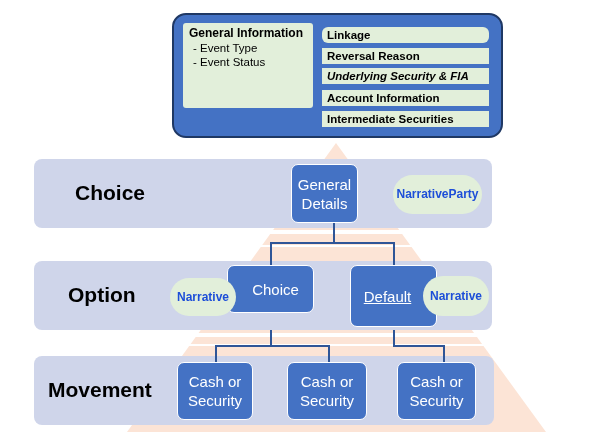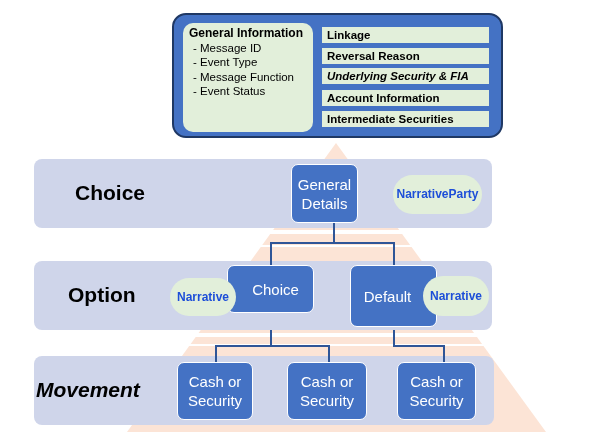--- a/index.html
+++ b/index.html
@@ -5,57 +5,55 @@
   html,body{margin:0;padding:0;background:#ffffff;}
   body{width:608px;height:446px;position:relative;overflow:hidden;font-family:"Liberation Sans","DejaVu Sans",sans-serif;}
   .abs{position:absolute;box-sizing:border-box;}
   #pyramid{position:absolute;left:0;top:0;}
   .band{background:#CFD5EA;border-radius:8px;}
   .band-label{font-weight:bold;font-size:21px;color:#000;display:flex;align-items:center;}
   .node{background:#4472C4;border:1.5px solid #ffffff;border-radius:7px;color:#ffffff;font-size:15px;line-height:19px;text-align:center;display:flex;flex-direction:column;align-items:center;justify-content:center;}
   .pill{background:#E2EFDA;border-radius:20px;color:#1d4ed8;font-weight:bold;font-size:12px;line-height:15px;text-align:center;display:flex;flex-direction:row;align-items:center;justify-content:center;}
   .conn{background:#2F5597;}
   #info-box{left:172px;top:13px;width:331px;height:125px;background:#4472C4;border:2px solid #1F3864;border-radius:14px;}
-  #gi-panel{left:183px;top:23px;width:130px;height:109px;background:#E2EFDA;border-radius:10px;padding:3px 0 0 6px;font-size:11.5px;line-height:14.5px;color:#000;}
+  #gi-panel{left:183px;top:23px;width:130px;height:85px;background:#E2EFDA;border-radius:3px;padding:3px 0 0 6px;font-size:11.5px;line-height:14.5px;color:#000;}
   #gi-panel .title{font-weight:bold;font-size:12px;}
   #gi-panel .item{padding-left:4px;}
   .cat{left:322px;width:167px;height:16px;background:#E2EFDA;font-weight:bold;font-size:11.5px;line-height:16px;padding-left:5px;color:#000;}
 </style>
 </head>
 <body>
 
 <svg id="pyramid" width="608" height="446">
   <polygon points="336,143 546,432 127,432" fill="#FCE4D6"></polygon>
   <rect x="0" y="230" width="608" height="4" fill="#ffffff"></rect>
   <rect x="0" y="245" width="608" height="2" fill="#ffffff"></rect>
   <rect x="0" y="333" width="608" height="4" fill="#ffffff"></rect>
   <rect x="0" y="344" width="608" height="2" fill="#ffffff"></rect>
 </svg>
 
 <div class="abs" id="info-box"></div>
 <div class="abs" id="gi-panel">
   <div class="title">General Information</div>
-  <div class="item">- Message ID</div>
   <div class="item">- Event Type</div>
-  <div class="item">- Message Function</div>
   <div class="item">- Event Status</div>
 </div>
-<div class="abs cat" style="top:27px;">Linkage</div>
+<div class="abs cat" style="top:27px;border-radius:6px;">Linkage</div>
 <div class="abs cat" style="top:48px;">Reversal Reason</div>
 <div class="abs cat" style="top:68px;font-style:italic;">Underlying Security &amp; FIA</div>
 <div class="abs cat" style="top:90px;">Account Information</div>
 <div class="abs cat" style="top:111px;">Intermediate Securities</div>
 
 <div class="abs band" style="left:34px;top:159px;width:458px;height:69px;"></div>
 <div class="abs band" style="left:34px;top:261px;width:458px;height:69px;"></div>
 <div class="abs band" style="left:34px;top:356px;width:460px;height:69px;"></div>
 
 <div class="abs band-label" style="left:75px;top:178px;height:30px;">Choice</div>
 <div class="abs band-label" style="left:68px;top:280px;height:30px;">Option</div>
-<div class="abs band-label" style="left:36px;top:375px;height:30px;font-style:italic;">Movement</div>
+<div class="abs band-label" style="left:48px;top:375px;height:30px;">Movement</div>
 
 <div class="abs conn" style="left:333px;top:222px;width:2px;height:21px;"></div>
 <div class="abs conn" style="left:270px;top:242px;width:124px;height:2px;"></div>
 <div class="abs conn" style="left:270px;top:242px;width:2px;height:24px;"></div>
 <div class="abs conn" style="left:393px;top:242px;width:2px;height:24px;"></div>
 
 <div class="abs conn" style="left:270px;top:330px;width:2px;height:16px;"></div>
 <div class="abs conn" style="left:215px;top:345px;width:114px;height:2px;"></div>
 <div class="abs conn" style="left:215px;top:345px;width:2px;height:19px;"></div>
 <div class="abs conn" style="left:328px;top:345px;width:2px;height:19px;"></div>
@@ -72,21 +70,21 @@
   <span>Narrative</span>
   <span>Party</span>
 </div>
 
 <div class="abs node" style="left:227px;top:265px;width:87px;height:48px;">
   <span style="padding-left:10px;">Choice</span>
 </div>
 <div class="abs pill" style="left:170px;top:278px;width:66px;height:38px;">
   <span>Narrative</span>
 </div>
-<div class="abs node" style="left:350px;top:265px;width:87px;height:62px;">
+<div class="abs node" style="left:350px;top:265px;width:87px;height:62px;text-decoration:underline;">
   <span style="padding-right:12px;">Default</span>
 </div>
 <div class="abs pill" style="left:423px;top:276px;width:66px;height:40px;">
   <span>Narrative</span>
 </div>
 
 <div class="abs node" style="left:177px;top:362px;width:76px;height:58px;">
   <span>Cash or</span>
   <span>Security</span>
 </div>

